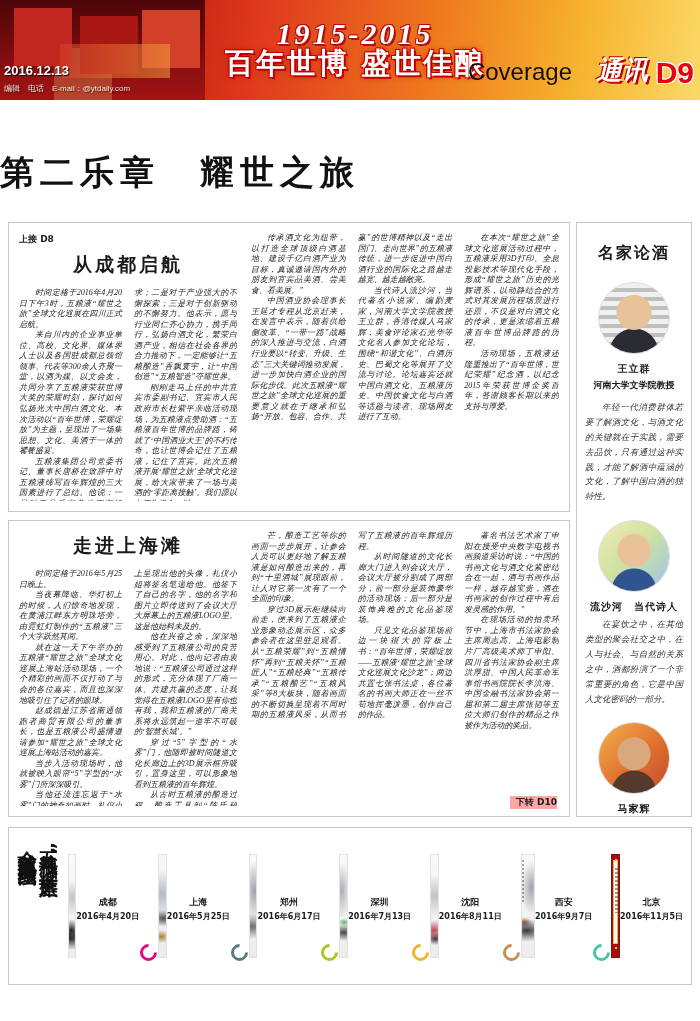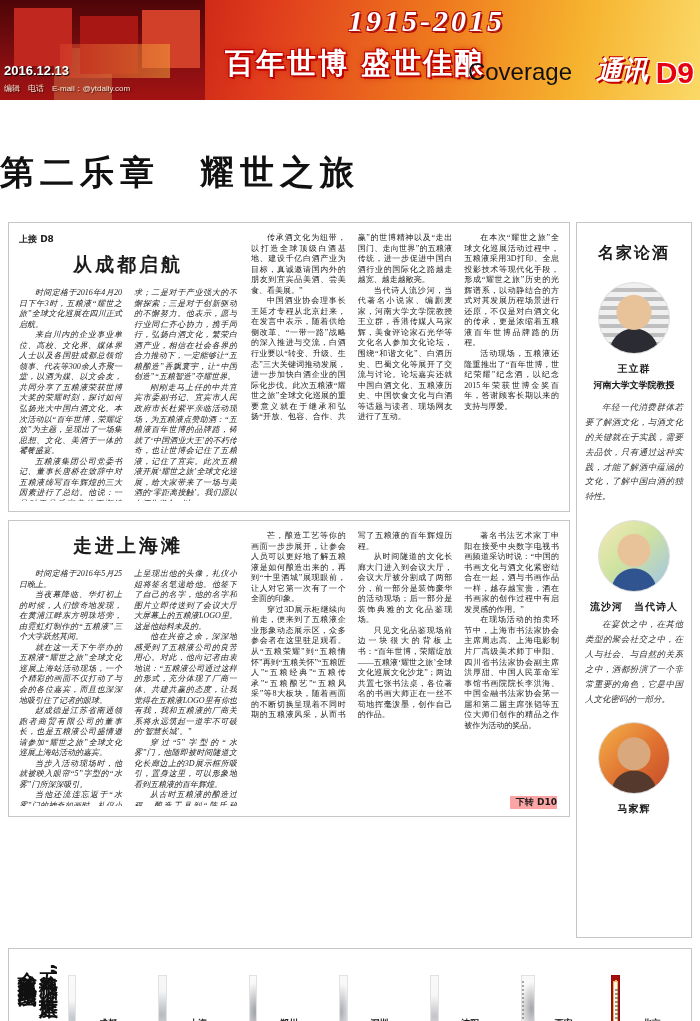--- a/index.html
+++ b/index.html
@@ -9,21 +9,21 @@
   }
   
   .banner{position:relative;width:700px;height:100px;overflow:hidden;
     background:linear-gradient(100deg,#6e0a0c 0%,#b8120e 16%,#e03c1d 38%,#ef7a1e 62%,#f6b32e 82%,#fbd968 100%);}
   .collage{position:absolute;left:0;top:0;width:205px;height:100%;
     background:linear-gradient(180deg,#4d0507,#8c0f12 70%,#a31313);overflow:hidden;}
   .collage:before{content:"";position:absolute;left:14px;top:8px;width:58px;height:58px;background:#c0271f;
     box-shadow:66px 8px 0 #a81713, 128px 2px 0 #d2402a, 40px 40px 0 rgba(255,210,120,.25);}
   .collage:after{content:"";position:absolute;left:60px;top:44px;width:110px;height:34px;
     background:linear-gradient(90deg,#d8402c,#f2a03a);opacity:.55;}
-  .banner-years{position:absolute;left:205px;top:4px;width:300px;text-align:right;
+  .banner-years{position:absolute;left:205px;top:17px;width:300px;text-align:center;
     font:italic bold 30px "Liberation Serif",serif;color:#fff;letter-spacing:3px;
     text-shadow:2px 2px 0 #b01010,-1px -1px 0 #b01010,1px -1px 0 #b01010,-1px 1px 0 #b01010;}
   .banner-slogan{position:absolute;left:205px;top:44px;width:300px;text-align:center;
     font:bold 29px "DejaVu Sans",sans-serif;color:#fff;letter-spacing:2px;
     text-shadow:2px 2px 0 #c00000,-1px -1px 0 #c00000,1px -1px 0 #c00000,-1px 1px 0 #c00000,0 0 6px rgba(190,0,0,.8);}
   .banner-coverage{position:absolute;right:128px;bottom:14px;font:24px "Liberation Sans",sans-serif;color:#111;}
   .banner-section{position:absolute;right:52px;bottom:12px;font:bold italic 26px "DejaVu Sans",sans-serif;color:#fff;
     text-shadow:2px 2px 0 #c00000,-1px -1px 0 #c00000;}
   .banner-page{position:absolute;right:6px;bottom:10px;font:bold 30px "Liberation Sans",sans-serif;color:#e60012;
     text-shadow:1px 1px 0 #fff,-1px -1px 0 #fff,1px -1px 0 #fff,-1px 1px 0 #fff;}
@@ -38,25 +38,25 @@
   .content{display:flex;gap:6px;margin:26px 8px 0;}
   .articles{width:562px;flex:none;}
   .article{border:1px solid #c6c6c6;box-sizing:border-box;padding:10px;position:relative;background:#fff;}
   #a1{height:290px;margin-bottom:8px;}
   #a2{height:297px;}
   .a-flex{display:flex;gap:14px;height:100%;}
   .a-left{width:218px;flex:none;display:flex;flex-direction:column;overflow:hidden;}
   .cont-from{font:bold 9px "DejaVu Sans",sans-serif;margin:0 0 4px;}
   .headline{text-align:center;font:bold 19px "DejaVu Sans",sans-serif;letter-spacing:3px;margin:2px 0 10px;}
   .cols-2{column-count:2;column-gap:12px;flex:1;overflow:hidden;font-style:italic;}
-  .a-right{flex:1;column-count:3;column-gap:12px;overflow:hidden;}
+  .a-right{flex:1;column-count:3;column-gap:12px;overflow:hidden;font-style:italic;}
   .article p{margin:0;text-indent:2em;font-size:8px;line-height:1.32;text-align:justify;color:#222;}
   .jump{position:absolute;right:12px;bottom:7px;background:#fca5a5;font:bold 9px "DejaVu Sans",sans-serif;padding-left:6px;}
   
-  .sidebar{width:116px;flex:none;border:1px solid #c6c6c6;box-sizing:border-box;height:716px;
+  .sidebar{width:116px;flex:none;border:1px solid #c6c6c6;box-sizing:border-box;height:595px;
     padding:12px 8px;background:#fff;overflow:hidden;}
   .sb-title{text-align:center;font:bold 16px "DejaVu Sans",sans-serif;letter-spacing:2px;margin:8px 0 18px;}
   .expert{text-align:center;margin-bottom:16px;}
   .photo{width:70px;height:70px;border-radius:50%;margin:0 auto 8px;border:1px solid #ddd;}
   .photo-1{background:
      radial-gradient(circle at 50% 42%,#e8c39a 17px,transparent 18px),
      radial-gradient(circle at 50% 100%,#2b2b33 24px,transparent 25px),
      repeating-linear-gradient(180deg,#f0f0f0 0 5px,#bfbfbf 5px 9px);}
   .photo-2{background:
      radial-gradient(circle at 50% 42%,#e8c39a 16px,transparent 17px),

